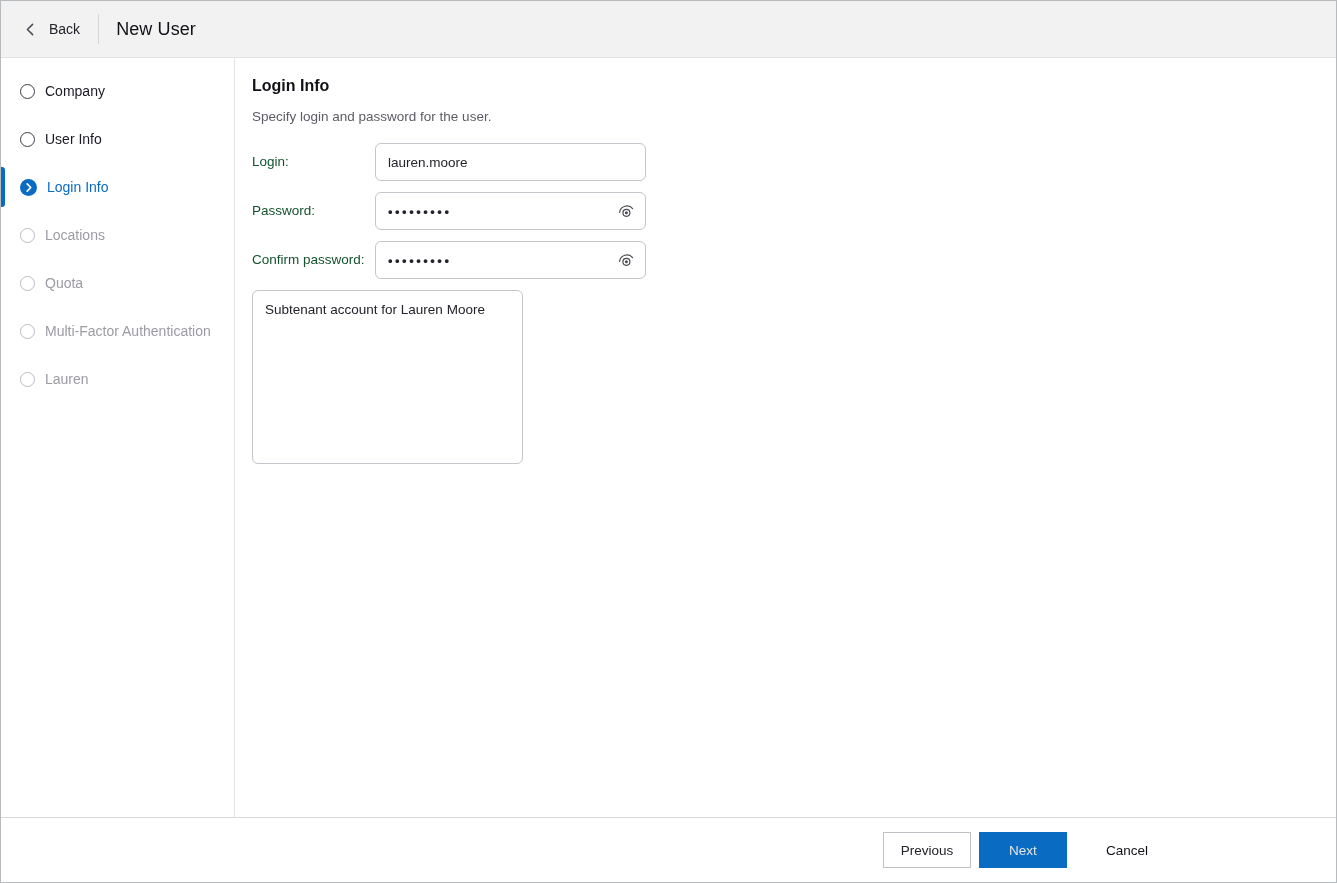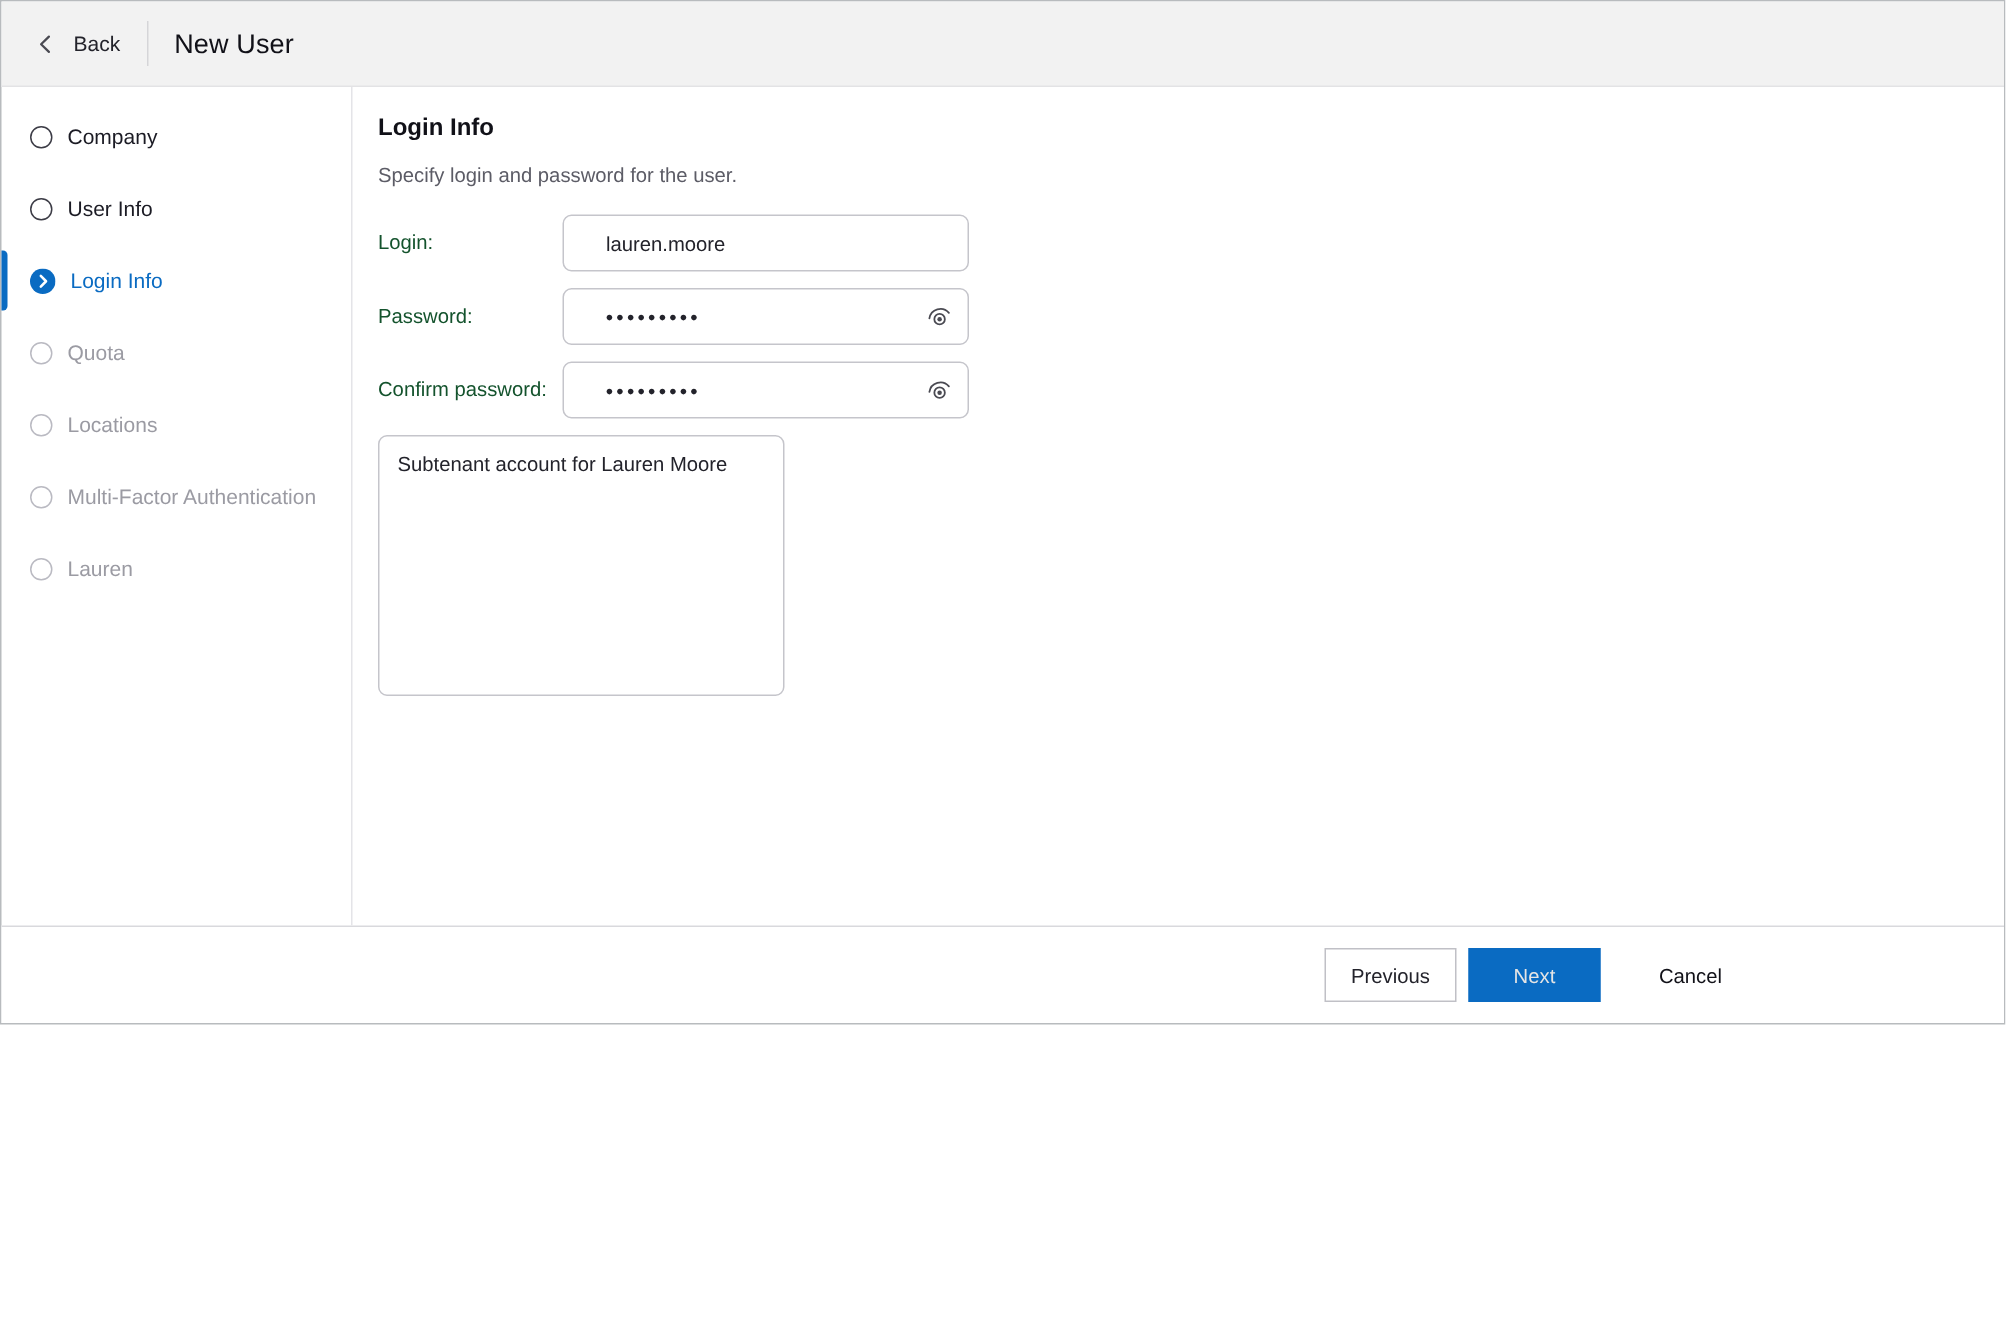--- a/index.html
+++ b/index.html
@@ -3,21 +3,21 @@
 <meta charset="utf-8">
 <style>
   * { box-sizing: border-box; margin: 0; padding: 0; }
   html, body { width: 1337px; height: 883px; }
   body {
     font-family: "Liberation Sans", sans-serif;
     background: #ffffff;
     color: #1b1b24;
   }
   .page {
-    width: 1337px; height: 683px;
+    width: 1337px; height: 883px;
     border: 1px solid #b8bbbe;
     display: flex; flex-direction: column;
     background: #ffffff;
   }
   
   .header {
     height: 57px; flex: 0 0 57px;
     background: #f2f2f2;
     border-bottom: 1px solid #e3e3e5;
     display: flex; align-items: center;
@@ -85,21 +85,21 @@
   .text-input, .textarea-input {
     width: 271px;
     border: 1px solid #c5c5cb;
     border-radius: 6px;
     font-family: inherit;
     font-size: 13.5px;
     color: #23232b;
     background: #fff;
     outline: none;
   }
-  .text-input { height: 38px; padding: 0 28px; }
+  .text-input { height: 38px; padding: 0 12px; }
   .text-input.password {
     font-weight: 700; letter-spacing: 2.5px; font-size: 13px;
     padding-right: 38px;
   }
   .textarea-input {
     height: 174px;
     padding: 10px 12px;
     resize: none;
     line-height: 1.35;
   }
@@ -183,26 +183,26 @@
           <svg class="step-active-icon" viewBox="0 0 17 17">
             <circle cx="8.5" cy="8.5" r="8.5" fill="#0a6bc2"></circle>
             <path d="M7.2 4.9 L10.7 8.5 L7.2 12.1" fill="none" stroke="#ffffff" stroke-width="1.7" stroke-linecap="round" stroke-linejoin="round"></path>
           </svg>
         </span>
         <span>Login Info</span>
       </div>
 
       <div class="step upcoming">
         <span class="step-circle"></span>
+        <span>Locations</span>
+      </div>
+
+      <div class="step upcoming">
+        <span class="step-circle"></span>
         <span>Quota</span>
-      </div>
-
-      <div class="step upcoming">
-        <span class="step-circle"></span>
-        <span>Locations</span>
       </div>
 
       <div class="step upcoming">
         <span class="step-circle"></span>
         <span>Multi-Factor Authentication</span>
       </div>
 
       <div class="step upcoming">
         <span class="step-circle"></span>
         <span>Lauren</span>

